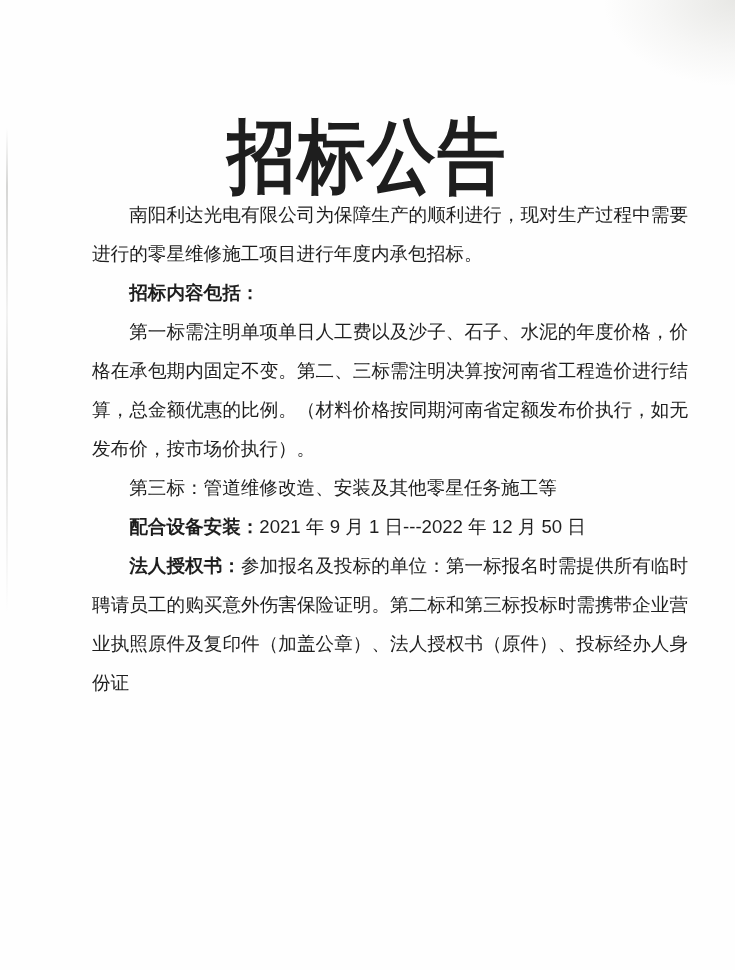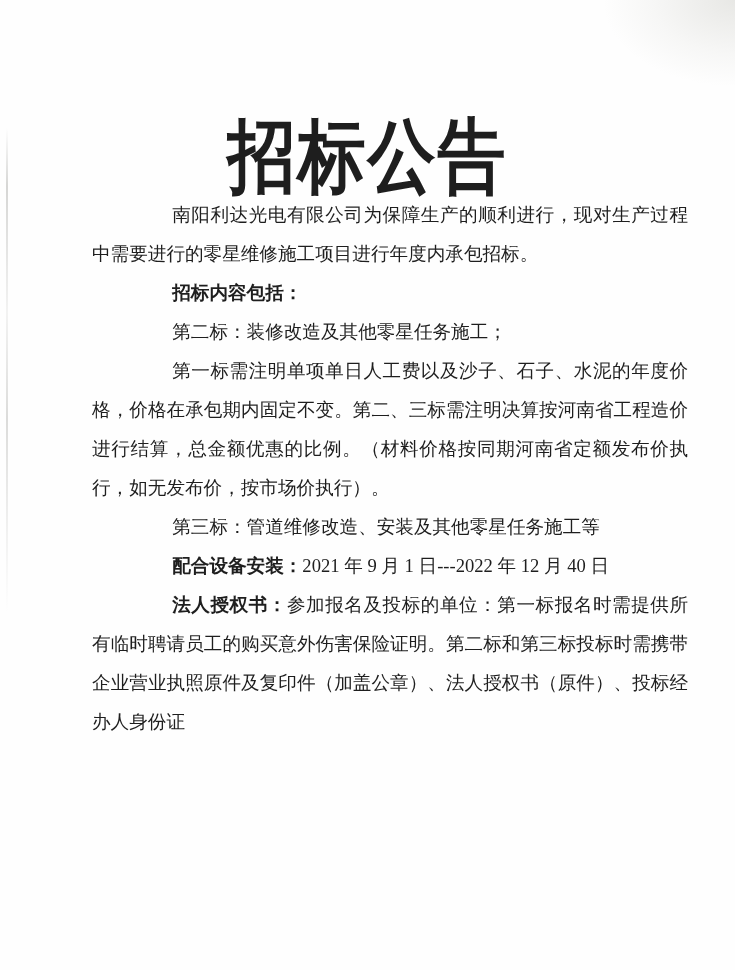--- a/index.html
+++ b/index.html
@@ -7,21 +7,21 @@
     padding: 0;
     background: #ffffff;
   }
   .page {
     position: relative;
     width: 735px;
     height: 970px;
     background: #fefefdc;
     background-color: #fefefe;
     overflow: hidden;
-    font-family: Liberation Serif, serif;
+    font-family: Liberation Sans, sans-serif;
     color: #1e1e1e;
   }
   .doc-title {
     position: absolute;
     top: 58px;
     left: 0;
     width: 100%;
     text-align: center;
     font-size: 68px;
     font-weight: 700;
@@ -40,21 +40,20 @@
     text-align: justify;
     text-justify: inter-ideograph;
   }
   .content p {
     margin: 0;
     padding: 0;
     text-indent: 2em;
   }
   .lead {
     font-weight: 700;
-    margin-left: 43px;
   }
   
   .scan-line-left {
     position: absolute;
     left: 6px;
     top: 128px;
     width: 2px;
     height: 485px;
     background: linear-gradient(to bottom,
       rgba(140,140,135,0) 0%,
@@ -82,20 +81,19 @@
 <div class="page">
 
   <div class="scan-shade-topright"></div>
   <div class="scan-line-left"></div>
 
   <h1 class="doc-title">招标公告</h1>
 
   <div class="content">
     <p><b class="lead"></b><span>南阳利达光电有限公司为保障生产的顺利进行，现对生产过程中需要进行的零星维修施工项目进行年度内承包招标。</span></p>
     <p><b class="lead">招标内容包括：</b><span></span></p>
-    <p><b class="lead"></b><span>第二标：装修改造及其他零星任务施工；</span></p>
     <p><b class="lead"></b><span>第一标需注明单项单日人工费以及沙子、石子、水泥的年度价格，价格在承包期内固定不变。第二、三标需注明决算按河南省工程造价进行结算，总金额优惠的比例。（材料价格按同期河南省定额发布价执行，如无发布价，按市场价执行）。</span></p>
     <p><b class="lead"></b><span>第三标：管道维修改造、安装及其他零星任务施工等</span></p>
-    <p><b class="lead">配合设备安装：</b><span>2021 年 9 月 1 日---2022 年 12 月 40 日</span></p>
+    <p><b class="lead">配合设备安装：</b><span>2021 年 9 月 1 日---2022 年 12 月 50 日</span></p>
     <p><b class="lead">法人授权书：</b><span>参加报名及投标的单位：第一标报名时需提供所有临时聘请员工的购买意外伤害保险证明。第二标和第三标投标时需携带企业营业执照原件及复印件（加盖公章）、法人授权书（原件）、投标经办人身份证</span></p>
   </div>
 
 </div>
 
 </body></html>

